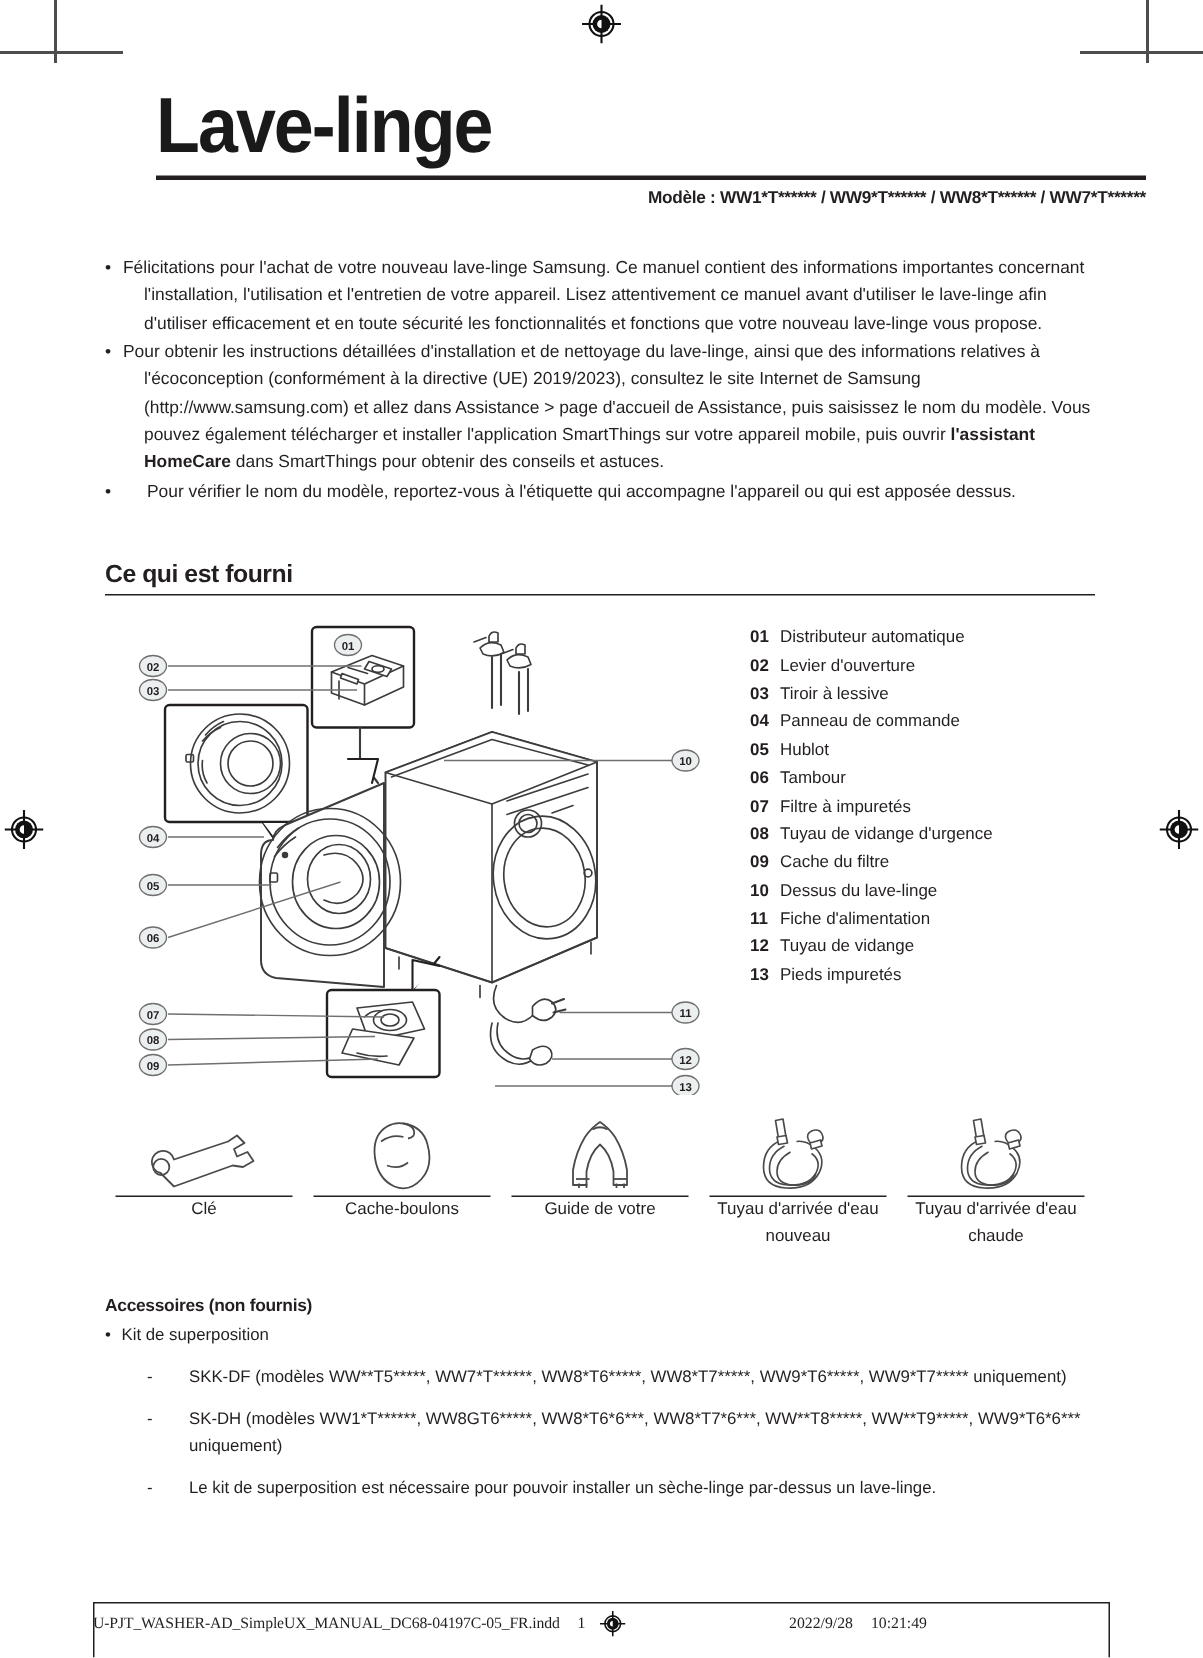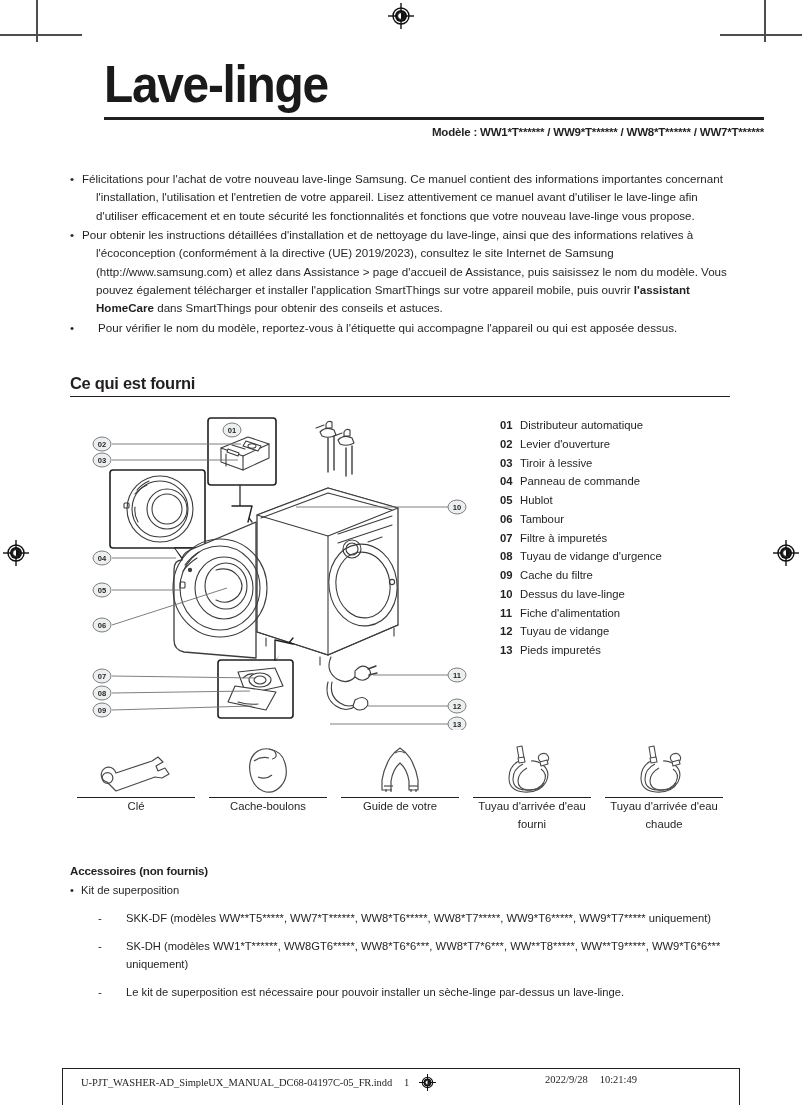--- a/index.html
+++ b/index.html
@@ -100,23 +100,23 @@
   
   .nonf { position:absolute; left:70px; top:864px; width:660px; }
   .nonf h3 { margin:0 0 5px 0; font-size:11.6px; font-weight:bold; letter-spacing:-0.2px; }
   .nonf .lvl1 { display:flex; font-size:11.2px; line-height:1.6; }
   .nonf .lvl1 .d { width:11px; flex:0 0 11px; }
   .nonf .lvl2 { display:flex; font-size:11.2px; line-height:1.66; margin-top:9px; padding-left:28px; }
   .nonf .lvl2 .d { width:28px; flex:0 0 28px; }
   .nonf .lvl2 .t { flex:1; }
   .footer {
     position:absolute; left:62px; top:1074px; width:556px;
-    display:flex; 
+    display:flex; align-items:center;
     font-family:"Liberation Serif", serif;
-    font-size:10.5px; color:#231f20;margin-left:19px;
+    font-size:10.5px; color:#231f20;
   }
   .footer-left { display:flex; align-items:center; gap:10px; }
   .footer-file { letter-spacing:-0.1px; }
   .footer-pg { padding-left:2px; }
   .footer-right { margin-left:auto; display:flex; gap:12px; }
   .footer-reg { width:17px; height:17px; }
   .footer-box { position:absolute; left:62px; top:1068px; width:678px; height:37px; border:1px solid #231f20; border-bottom:none; }
 </style>
 </head>
 <body>
@@ -497,21 +497,21 @@
               <path d="M14 3 l5 -1 l2 12 l-5 1 Z" fill="#fff"></path>
               <path d="M15 14 l6 -1 l1 5 l-6 1 Z" fill="#fff"></path>
               <path d="M38 10 q5 -2 7 2 q2 4 -2 6 q-5 2 -7 -2 q-2 -4 2 -6 Z" fill="#fff"></path>
               <path d="M37 18 l7 -2 l1 4 l-7 2 Z" fill="#fff"></path>
             </g>
           </svg>
         </div>
         <div class="acc-rule"></div>
         <div class="acc-cap">
           <span>Tuyau d'arrivée d'eau</span>
-          <span class="l2">fourni</span>
+          <span class="l2">nouveau</span>
         </div>
       </div>
 
       <div class="acc-cell">
         <div class="acc-icon">
           <svg width="58" height="50" viewBox="0 0 58 50">
             <g fill="none" stroke="#4a4a4a" stroke-width="1.1" stroke-linejoin="round">
               <path d="M18 16 q-12 5 -12 18 q0 13 15 14 q16 1 22 -10 q5 -10 -3 -17 q-6 -5 -12 -4" fill="#fff"></path>
               <path d="M20 20 q-10 5 -10 15 q0 10 12 11 q14 1 19 -8 q4 -8 -3 -13"></path>
               <path d="M24 24 q-9 5 -9 13 q0 8 10 9 q12 1 16 -7"></path>

